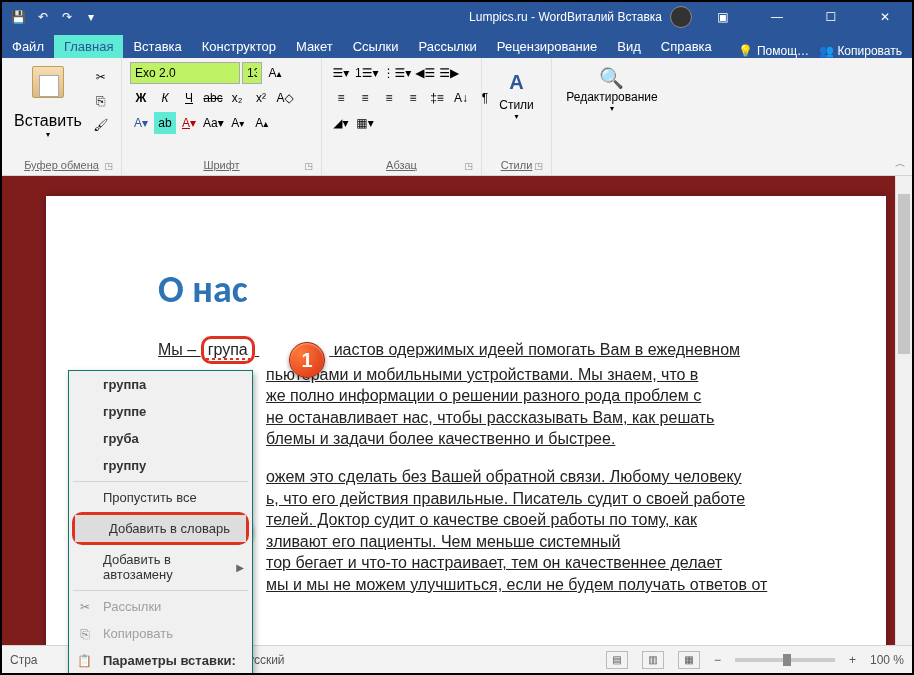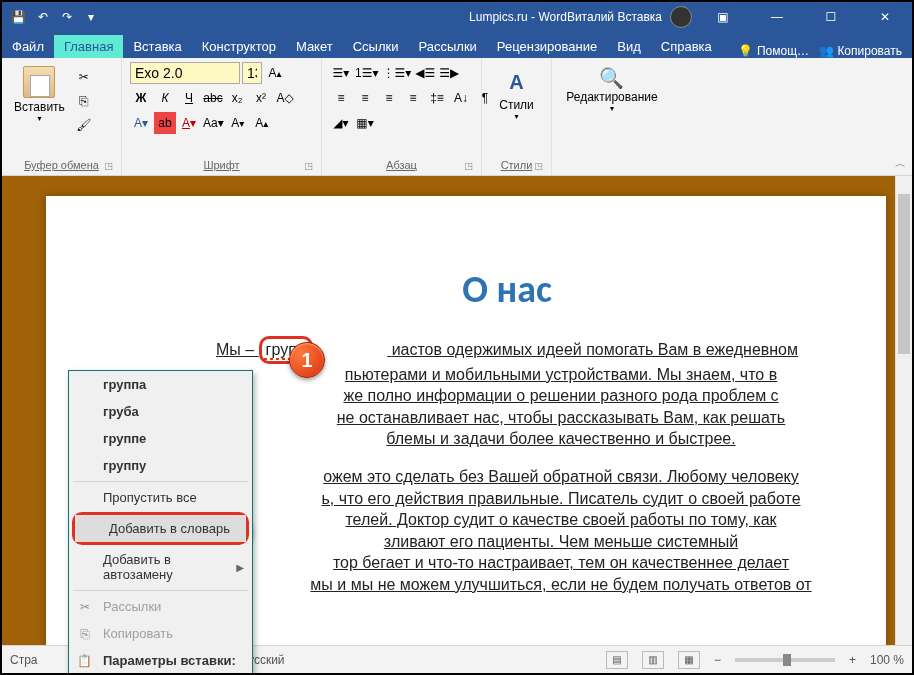--- a/index.html
+++ b/index.html
@@ -17,26 +17,26 @@
 .tabs .spacer { flex: 1; }
 .tabs .right { display: flex; align-items: center; gap: 10px; padding-right: 10px; font-size: 12px; }
 .ribbon { height: 118px; background: #f3f3f3; border-bottom: 1px solid #d4d4d4; display: flex; position: relative; }
 .group { border-right: 1px solid #e1e1e1; padding: 4px 8px 2px; display: flex; flex-direction: column; justify-content: space-between; }
 .group-label { text-align: center; font-size: 11px; color: #666; padding: 2px 0; position: relative; text-decoration: underline; }
 .group-label .launcher { position: absolute; right: 0; bottom: 2px; font-size: 9px; color: #888; }
 .paste-btn { display: flex; flex-direction: column; align-items: center; padding: 4px; cursor: pointer; }
 .paste-icon { width: 32px; height: 32px; background: linear-gradient(#f5deb3,#deb887); border: 1px solid #c0a050; border-radius: 2px; position: relative; }
 .paste-icon::after { content:""; position:absolute; top:8px; left:6px; width:18px; height:20px; background:#fff; border:1px solid #aaa; }
 .font-row { display: flex; gap: 2px; align-items: center; }
-.font-select { height: 22px; border: 1px solid #ababab; background: #fef9c3; font-size: 14px; padding: 0 4px; }
+.font-select { height: 22px; border: 1px solid #ababab; background: #bef264; font-size: 12px; padding: 0 4px; }
 .rbtn { min-width: 22px; height: 22px; display: flex; align-items: center; justify-content: center; font-size: 12px; cursor: pointer; border: 1px solid transparent; }
 .styles-btn, .edit-btn { display: flex; flex-direction: column; align-items: center; padding: 4px 10px; cursor: pointer; font-size: 12px; }
 .styles-icon { width: 32px; height: 32px; display: flex; align-items: center; justify-content: center; font-size: 20px; font-weight: bold; color: #2b579a; }
 .collapse { position: absolute; right: 6px; bottom: 4px; font-size: 11px; color: #666; cursor: pointer; }
-.doc-area { position: absolute; top: 174px; bottom: 28px; left: 0; right: 0; background: #a16207; overflow: hidden; text-align: center; }
+.doc-area { position: absolute; top: 174px; bottom: 28px; left: 0; right: 0; background: #7f1d1d; overflow: hidden; }
 .page { position: absolute; left: 44px; top: 20px; width: 840px; height: 900px; background: #fff; box-shadow: 0 0 8px rgba(0,0,0,0.3); padding: 70px 30px 30px 112px; }
 .doc-title { font-size: 38px; font-weight: bold; color: #2e74b5; margin-bottom: 24px; font-family: Calibri, Arial, sans-serif; }
 .doc-body { font-size: 16px; color: #222; line-height: 1.35; font-family: Calibri, Arial, sans-serif; text-decoration: underline; }
 .doc-body p { margin-bottom: 16px; }
 .misspelled { border: 3px solid #e03020; border-radius: 10px; padding: 0 4px; display: inline-block; position: relative; }
 .misspelled::after { content:""; position:absolute; left:2px; right:2px; bottom:1px; height:2px; background: repeating-linear-gradient(90deg,#e03020 0 3px,transparent 3px 6px); }
 .callout { position: absolute; width: 36px; height: 36px; border-radius: 50%; background: radial-gradient(circle at 30% 30%, #ff7a3c, #d83010); color: #fff; font-weight: bold; font-size: 20px; display:flex; align-items:center; justify-content:center; box-shadow: 0 2px 4px rgba(0,0,0,0.4), inset 0 1px 2px rgba(255,255,255,0.5); border:1px solid #a02000; }
 .context-menu { position: absolute; left: 66px; top: 368px; width: 185px; background: #f0f0f0; border: 1px solid #0f766e; box-shadow: 2px 3px 6px rgba(0,0,0,0.3); font-size: 13px; z-index: 20; }
 .context-menu .item { padding: 6px 10px 6px 34px; cursor: pointer; position: relative; color: #333; }
 .context-menu .item.bold { font-weight: bold; }
@@ -92,21 +92,21 @@
     <span>💡 <span>Помощ…</span></span>
     <span>👥 <span>Копировать</span></span>
   </div>
 </div>
 
 <div class="ribbon">
   <div class="group" style="width:120px">
     <div style="display:flex;gap:4px">
       <div class="paste-btn">
         <div class="paste-icon"></div>
-        <div style="font-size:12px;margin-top:2px">Вставить</div>
+        <div style="font-size:16px;margin-top:14px">Вставить</div>
         <div style="font-size:8px">▾</div>
       </div>
       <div style="display:flex;flex-direction:column;gap:2px;padding-top:4px">
         <div class="rbtn">✂</div>
         <div class="rbtn">⎘</div>
         <div class="rbtn">🖌</div>
       </div>
     </div>
     <div class="group-label"><span>Буфер обмена</span><span class="launcher">◳</span></div>
   </div>
@@ -130,21 +130,21 @@
           </div>
         <div class="rbtn">
             <s>abc</s>
           </div>
         <div class="rbtn">x₂</div>
         <div class="rbtn">x²</div>
         <div class="rbtn">A◇</div>
       </div>
       <div class="font-row">
         <div class="rbtn" style="color:#2b579a">A▾</div>
-        <div class="rbtn" style="background:#ef4444">ab</div>
+        <div class="rbtn" style="background:#5eead4">ab</div>
         <div class="rbtn" style="color:#c00000"><u>A</u>▾</div>
         <div class="rbtn">Aa▾</div>
         <div class="rbtn">A<sup>▾</sup></div>
         <div class="rbtn">A<sup>▴</sup></div>
       </div>
     </div>
     <div class="group-label"><span>Шрифт</span><span class="launcher">◳</span></div>
   </div>
 
   <div class="group" style="width:160px">
@@ -217,22 +217,22 @@
       </p>
     </div>
   </div>
 </div>
 
 <div class="callout" style="left:287px; top:340px">1</div>
 <div class="callout" style="left:215px; top:511px">2</div>
 
 <div class="context-menu">
   <div class="item bold">группа</div>
+  <div class="item bold">группе</div>
   <div class="item bold">груба</div>
-  <div class="item bold">группе</div>
   <div class="item bold">группу</div>
   <div class="sep"></div>
   <div class="item">Пропустить все</div>
   <div class="highlight-box">
     <div class="item">Добавить в словарь</div>
   </div>
   <div class="item"><span>Добавить в автозамену</span><span class="arrow">▶</span></div>
   <div class="sep"></div>
   <div class="item disabled"><span class="ico">✂</span><span>Рассылки</span></div>
   <div class="item disabled"><span class="ico">⎘</span><span>Копировать</span></div>

